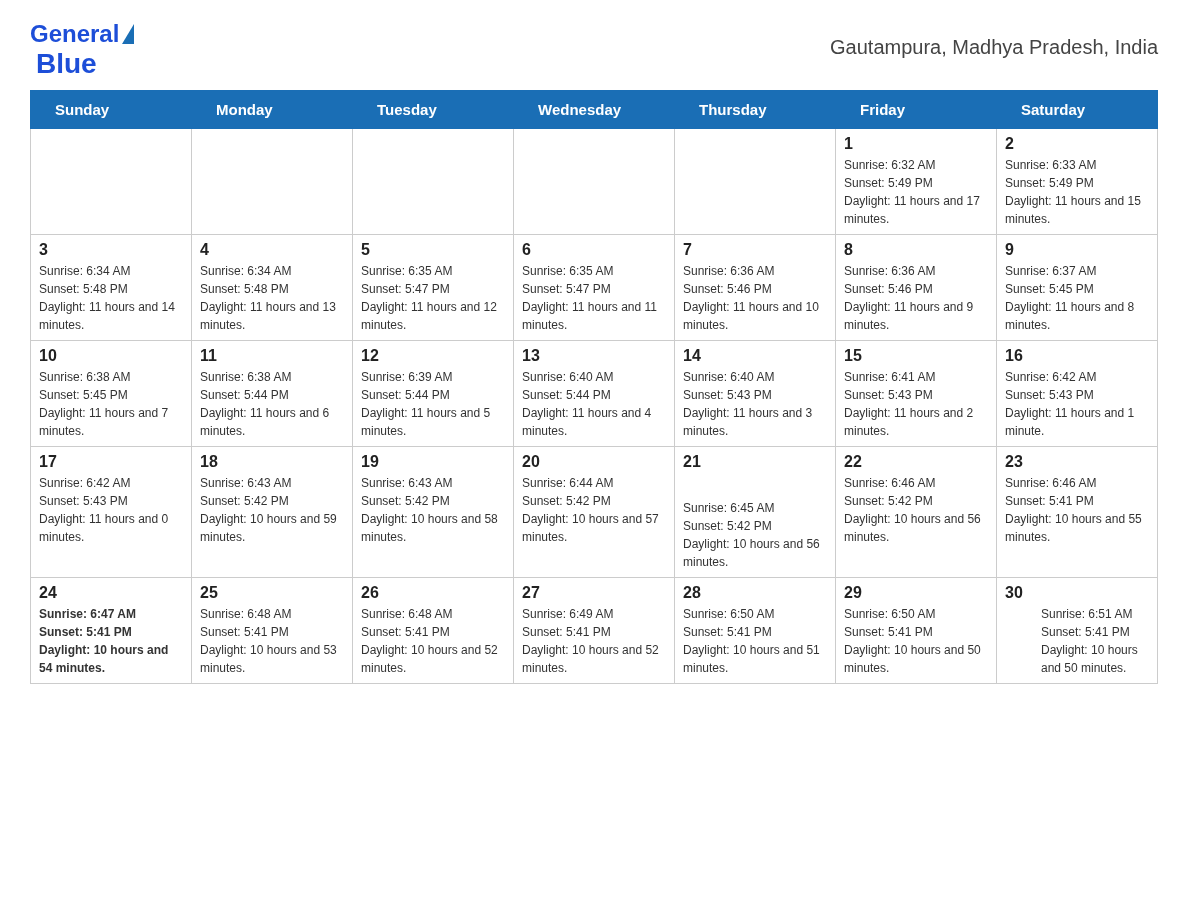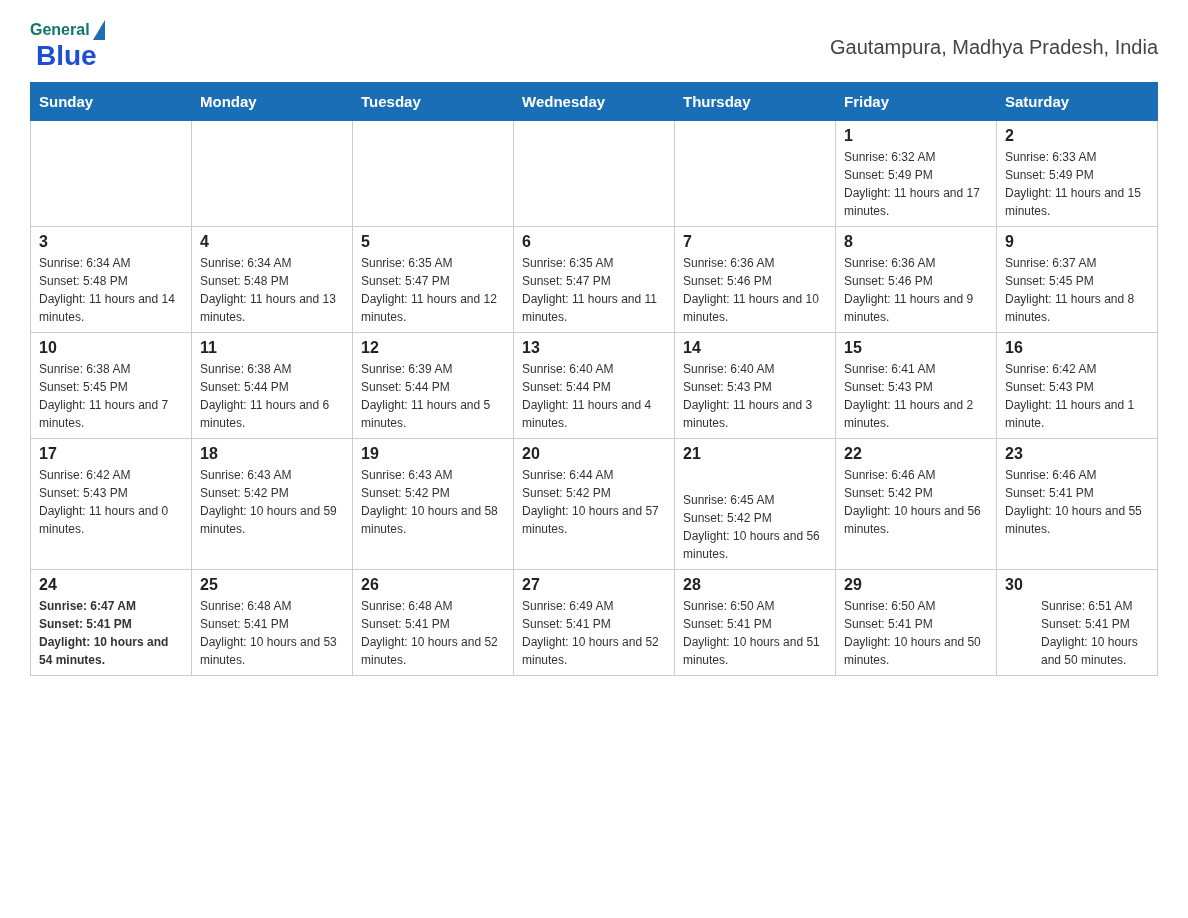--- a/index.html
+++ b/index.html
@@ -31,21 +31,21 @@
       margin-top: 16px;
     }
     .calendar {
       width: 100%;
       border-collapse: collapse;
       margin-top: 10px;
     }
     .calendar th {
       background-color: #1a6eb5;
       color: #fff;
-      padding: 10px 8px;
+      padding: 10px 24px;
       font-size: 15px;
       font-weight: bold;
       text-align: left;
       border: 1px solid #1a6eb5;
     }
     .calendar td {
       border: 1px solid #ccc;
       vertical-align: top;
       padding: 6px 8px;
       width: 14.28%;
@@ -94,21 +94,21 @@
       color: #1d4ed8;
       margin-left: 6px;
     }
   </style>
 </head>
 <body>
 
 <div class="header">
   <div class="logo-container">
     <div class="logo-line1">
-      <span style="font-size:16px;font-weight:bold;color:#0f766e;">General</span>
+      <span style="font-size:24px;font-weight:bold;color:#1d4ed8;">General</span>
       <span class="logo-triangle"></span>
     </div>
     <div class="logo-line2">Blue</div>
   </div>
   <div class="title-section">
     <div class="location">Gautampura, Madhya Pradesh, India</div>
   </div>
 </div>
 
 <table class="calendar">

